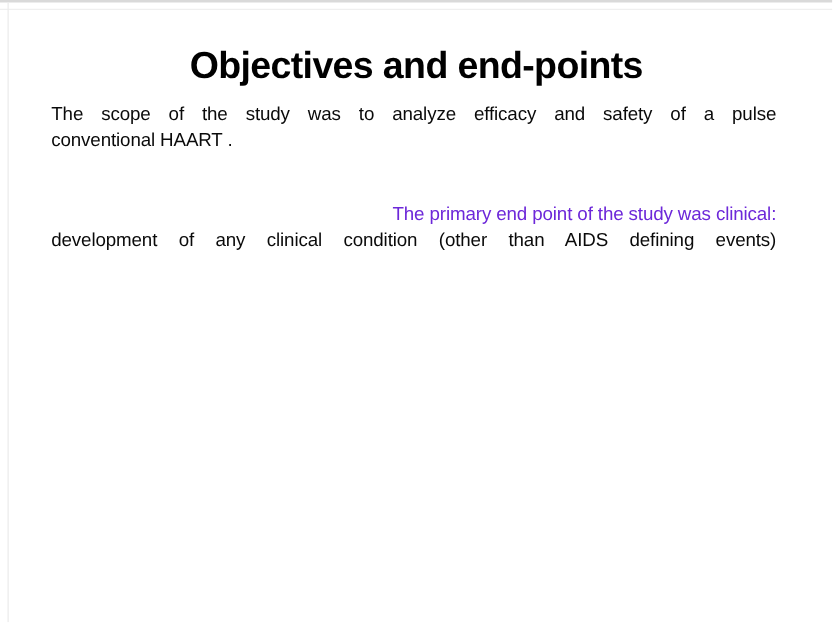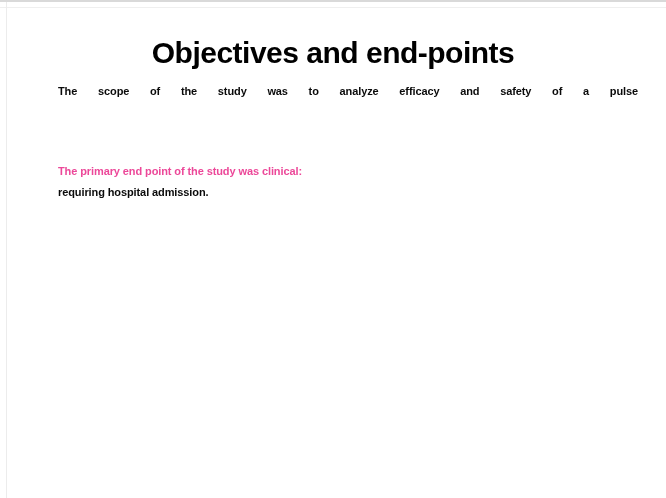--- a/index.html
+++ b/index.html
@@ -40,56 +40,58 @@
     width: 666px;
     text-align: center;
     font-size: 30px;
     font-weight: bold;
     color: #000000;
     letter-spacing: -0.5px;
     line-height: 34px;
   }
   .body-block {
     position: absolute;
-    left: 58px;
+    left: 41px;
     width: 580px;
-    font-size: 11px;
-    font-weight: bold;
+    font-size: 15px;
+    font-weight: normal;
     color: #0a0a0a;
     letter-spacing: -0.1px;
     line-height: 21px;
   }
   #paragraph-1 { top: 81px; }
   #paragraph-2 { top: 161px; }
   .line {
     display: block;
     white-space: nowrap;
   }
   .line.justified {
     white-space: normal;
     text-align: justify;
     text-align-last: justify;
   }
   .heading-line {
-    color: #ec4899;
+    color: #6d28d9;
+    text-align: right;
   }
 </style>
 </head>
 <body>
 
 <div id="slide">
 
   <div class="frame-top"></div>
   <div class="frame-inner-h"></div>
   <div class="frame-inner-v"></div>
 
   <h1 class="slide-title">Objectives and end-points</h1>
 
   <div id="paragraph-1" class="body-block">
     <span class="line justified">The scope of the study was to analyze efficacy and safety of a pulse</span>
+    <span class="line">conventional HAART .</span>
   </div>
 
   <div id="paragraph-2" class="body-block">
     <span class="line heading-line">The primary end point of the study was clinical:</span>
-    <span class="line">requiring hospital admission.</span>
+    <span class="line justified">development of any clinical condition (other than AIDS defining events)</span>
   </div>
 
 </div>
 
 </body></html>

